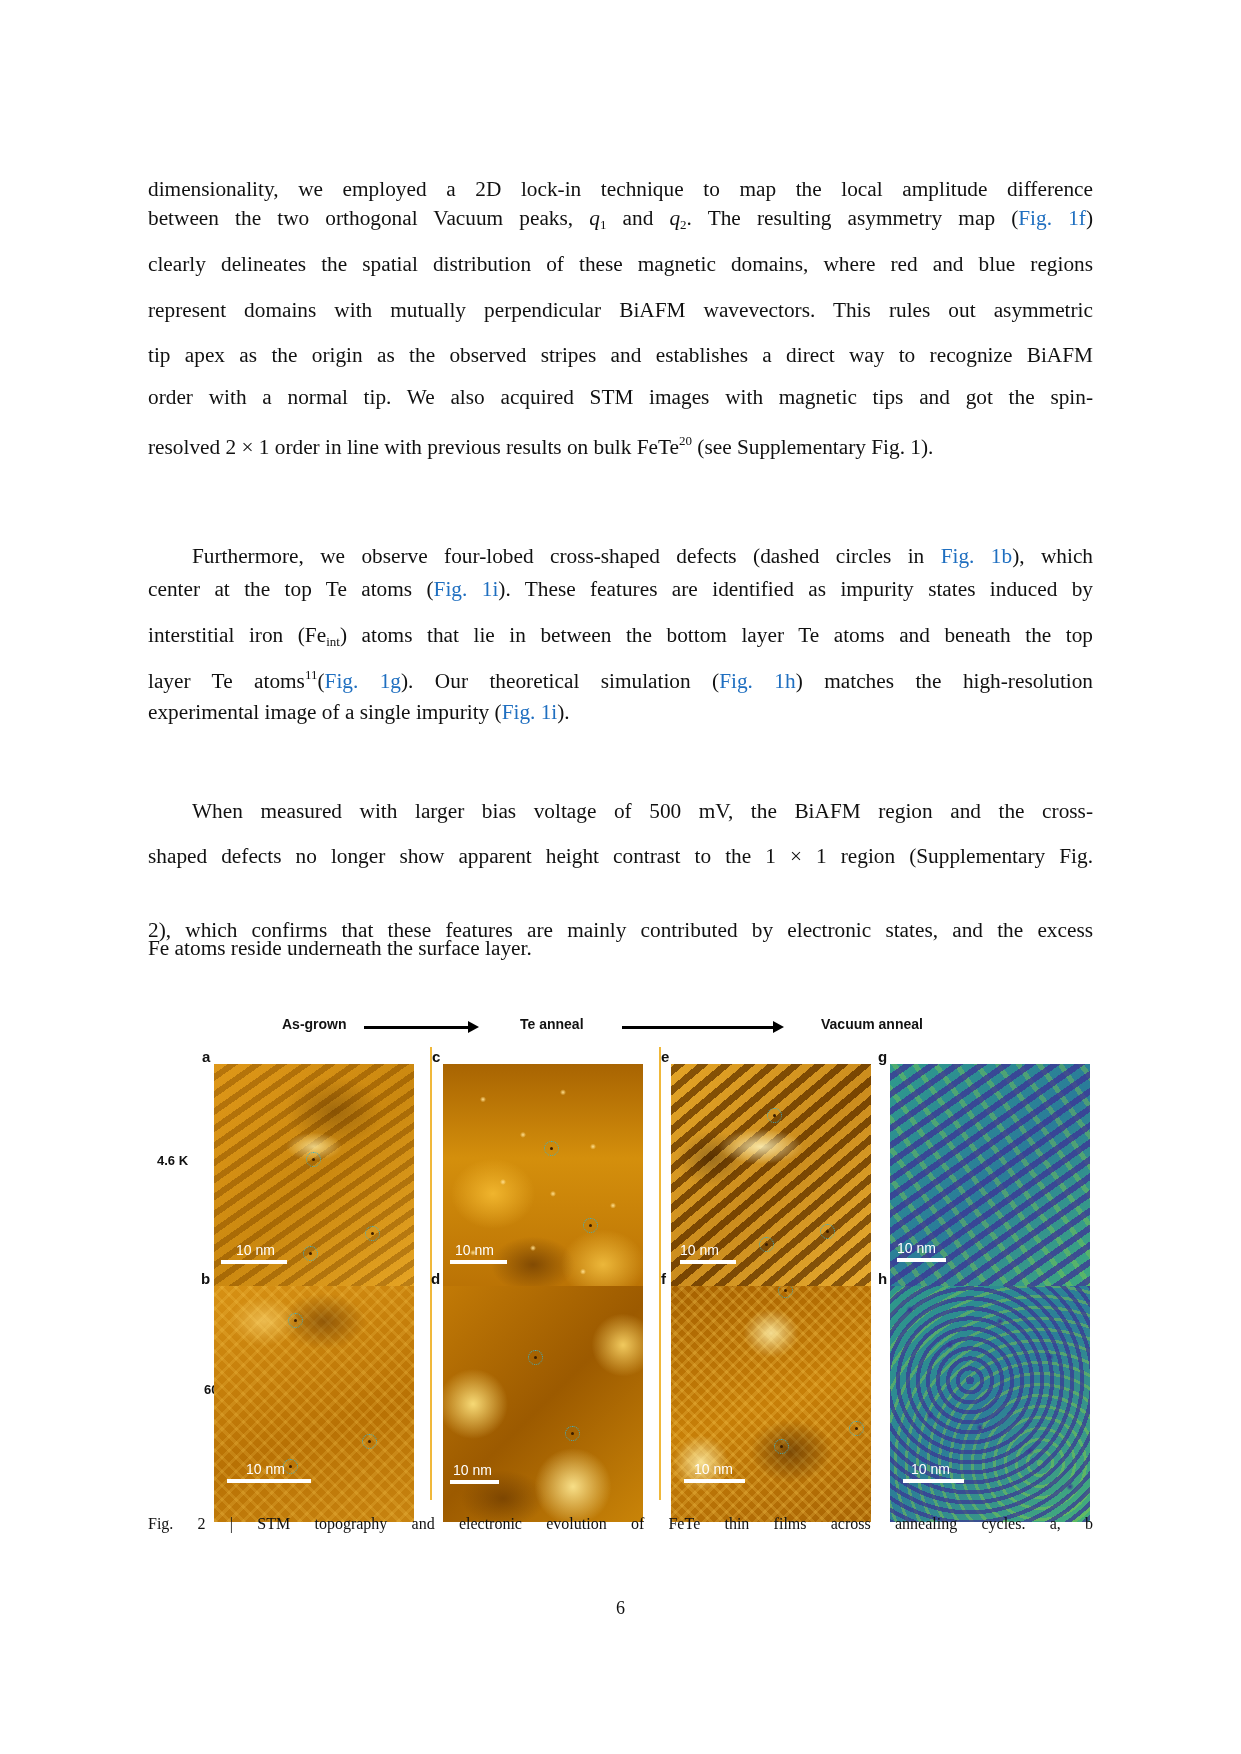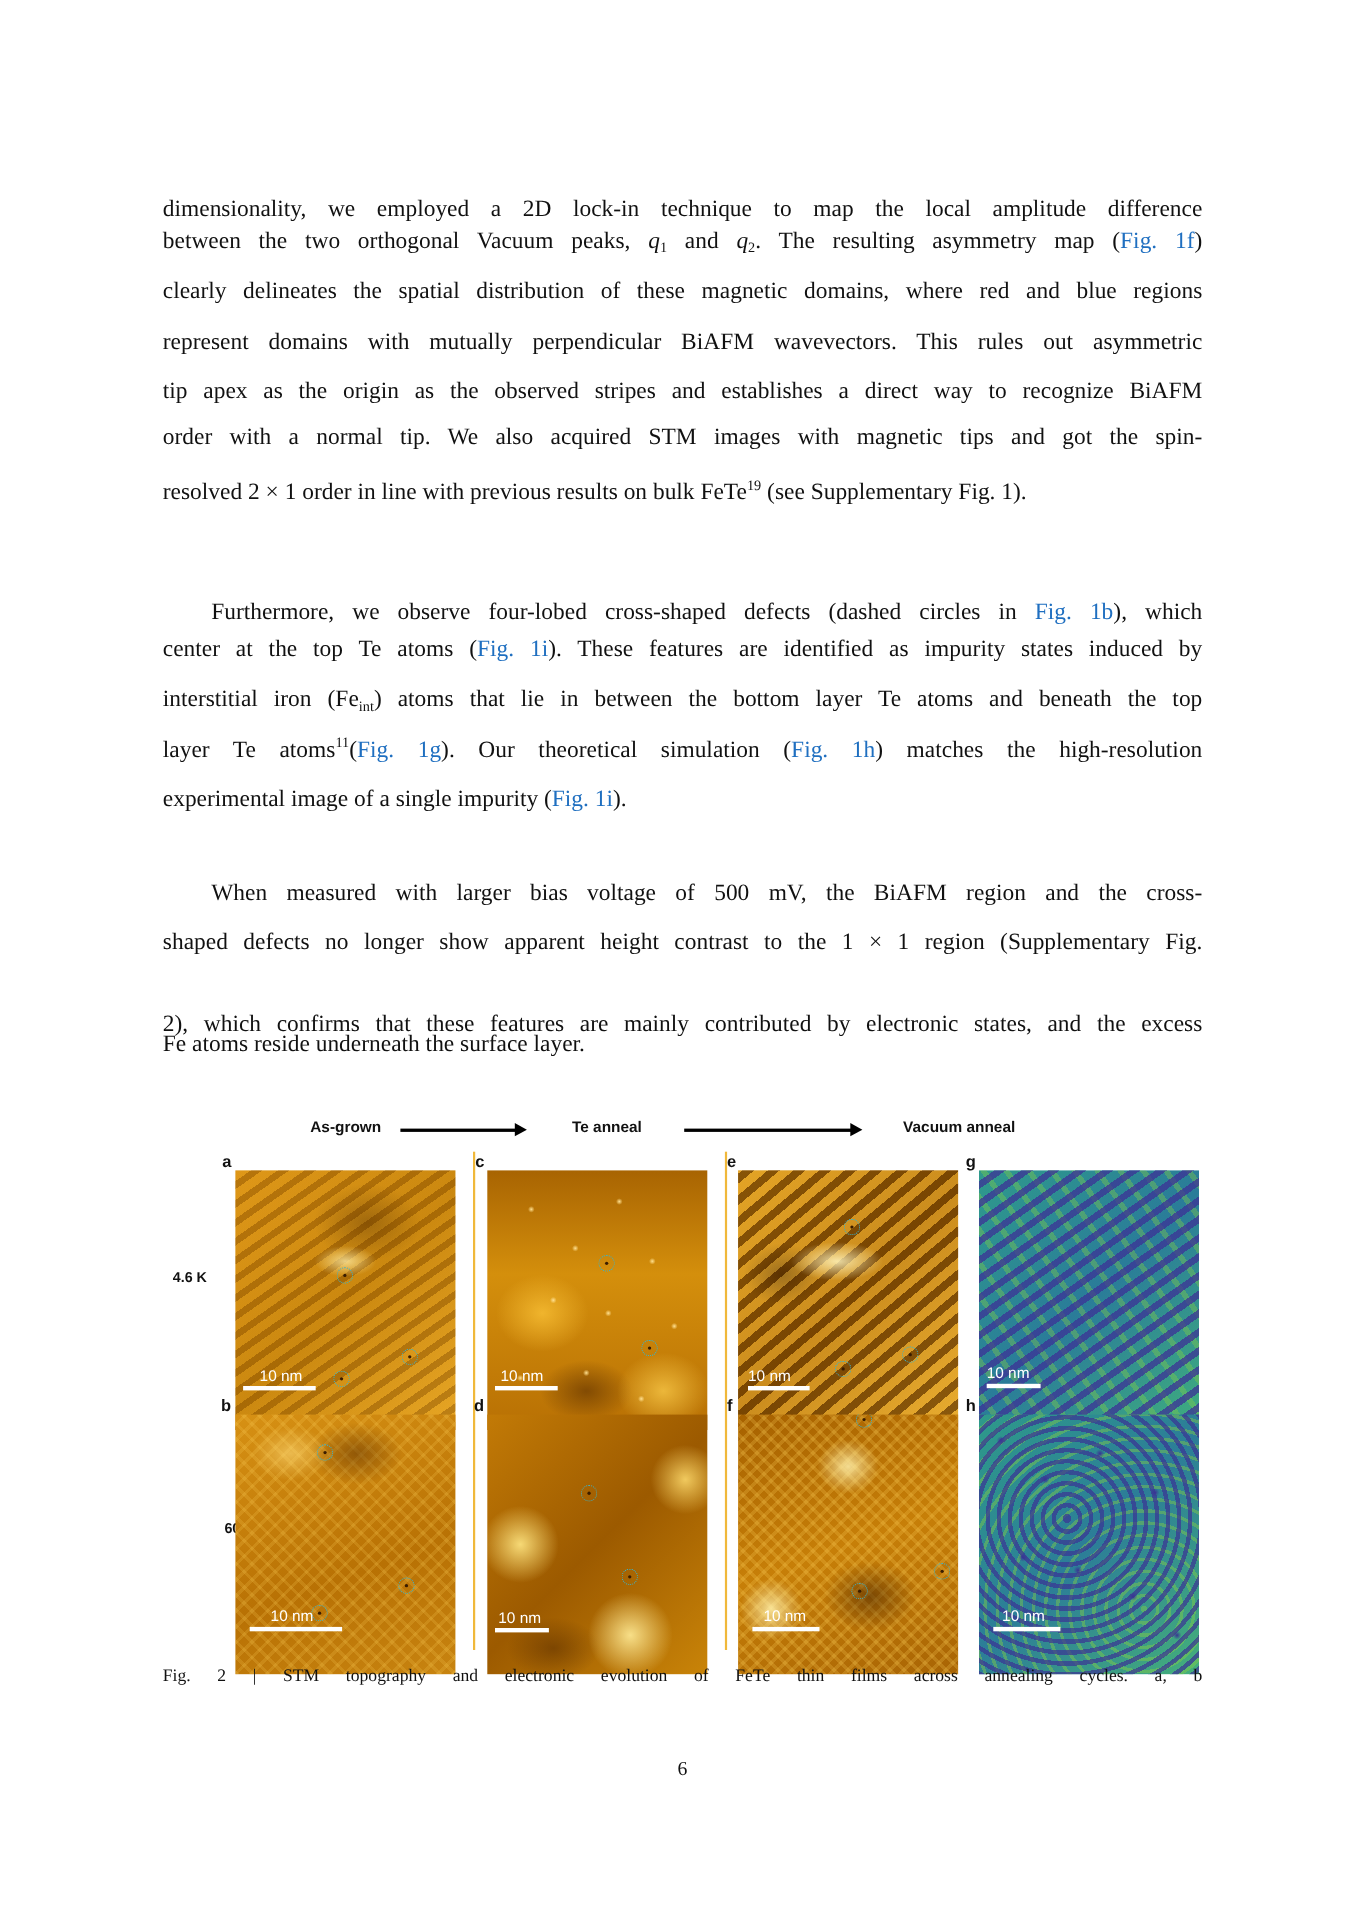--- a/index.html
+++ b/index.html
@@ -94,29 +94,29 @@
 </head>
 <body>
 
 <div class="text-block" style="top:158px;">
   <div class="line j" style="top:0px;margin-top:16px;">dimensionality, we employed a 2D lock-in technique to map the local amplitude difference</div>
   <div class="line j" style="top:45px;"><span>between the two orthogonal Vacuum peaks, </span><i>q</i><sub>1</sub><span> and </span><i>q</i><sub>2</sub><span>. The resulting asymmetry map (</span><span class="link">Fig. 1f</span><span>)</span></div>
   <div class="line j" style="top:91px;">clearly delineates the spatial distribution of these magnetic domains, where red and blue regions</div>
   <div class="line j" style="top:137px;">represent domains with mutually perpendicular BiAFM wavevectors. This rules out asymmetric</div>
   <div class="line j" style="top:182px;">tip apex as the origin as the observed stripes and establishes a direct way to recognize BiAFM</div>
   <div class="line j" style="top:224px;">order with a normal tip. We also acquired STM images with magnetic tips and got the spin-</div>
-  <div class="line" style="top:274px;"><span>resolved 2 × 1 order in line with previous results on bulk FeTe</span><sup>19</sup><span> (see Supplementary Fig. 1).</span></div>
+  <div class="line" style="top:274px;"><span>resolved 2 × 1 order in line with previous results on bulk FeTe</span><sup>20</sup><span> (see Supplementary Fig. 1).</span></div>
 </div>
 
 <div class="text-block" style="top:529px;">
   <div class="line j ind" style="top:12px;"><span>Furthermore, we observe four-lobed cross-shaped defects (dashed circles in </span><span class="link">Fig. 1b</span><span>), which</span></div>
   <div class="line j" style="top:45px;"><span>center at the top Te atoms (</span><span class="link">Fig. 1i</span><span>). These features are identified as impurity states induced by</span></div>
   <div class="line j" style="top:91px;"><span>interstitial iron (Fe</span><sub>int</sub><span>) atoms that lie in between the bottom layer Te atoms and beneath the top</span></div>
   <div class="line j" style="top:137px;"><span>layer Te atoms</span><sup>11</sup><span>(</span><span class="link">Fig. 1g</span><span>). Our theoretical simulation (</span><span class="link">Fig. 1h</span><span>) matches the high-resolution</span></div>
-  <div class="line" style="top:182px;"><span>experimental image of a single impurity (</span><span class="link">Fig. 1i</span><span>).</span></div>
+  <div class="line" style="top:168px;"><span>experimental image of a single impurity (</span><span class="link">Fig. 1i</span><span>).</span></div>
 </div>
 
 <div class="text-block" style="top:796px;">
   <div class="line j ind" style="top:0px;">When measured with larger bias voltage of 500 mV, the BiAFM region and the cross-</div>
   <div class="line j" style="top:45px;">shaped defects no longer show apparent height contrast to the 1 × 1 region (Supplementary Fig.</div>
   <div class="line j" style="top:91px;margin-top:28px;">2), which confirms that these features are mainly contributed by electronic states, and the excess</div>
   <div class="line" style="top:137px;">Fe atoms reside underneath the surface layer.</div>
 </div>
 
 <div>

